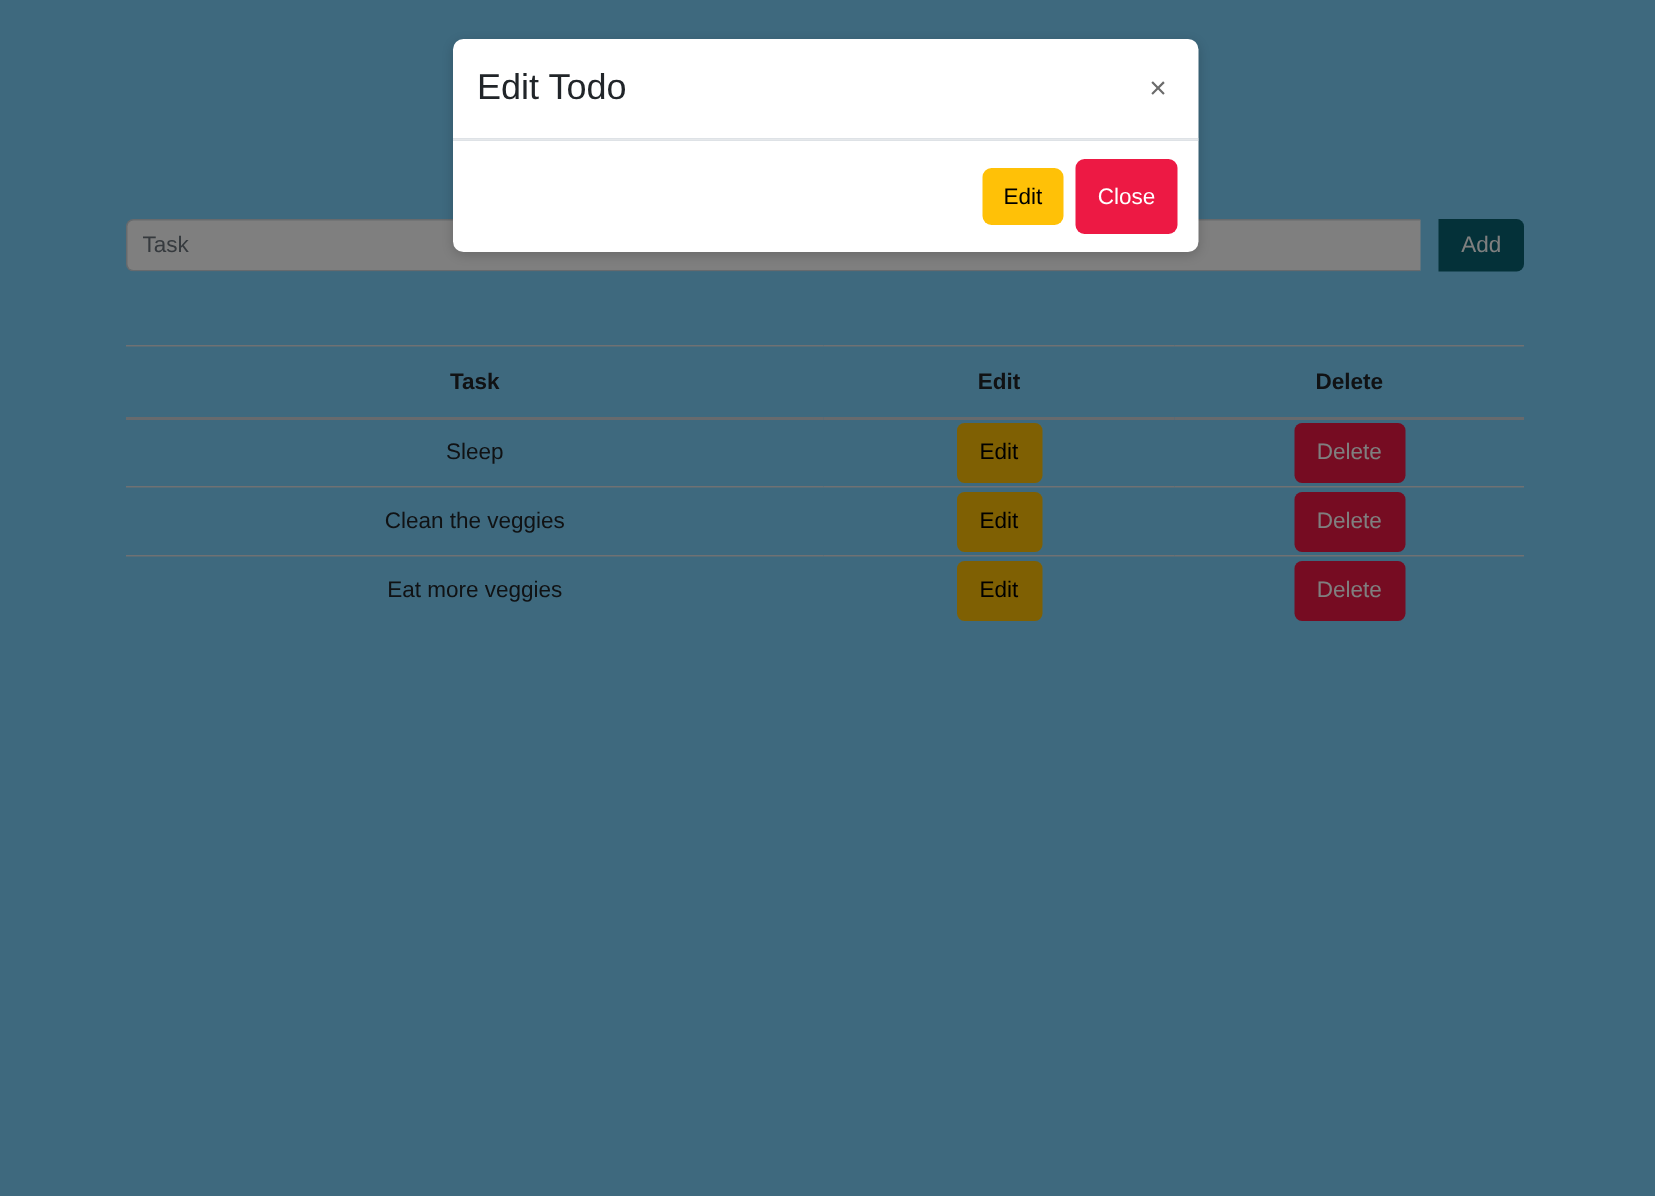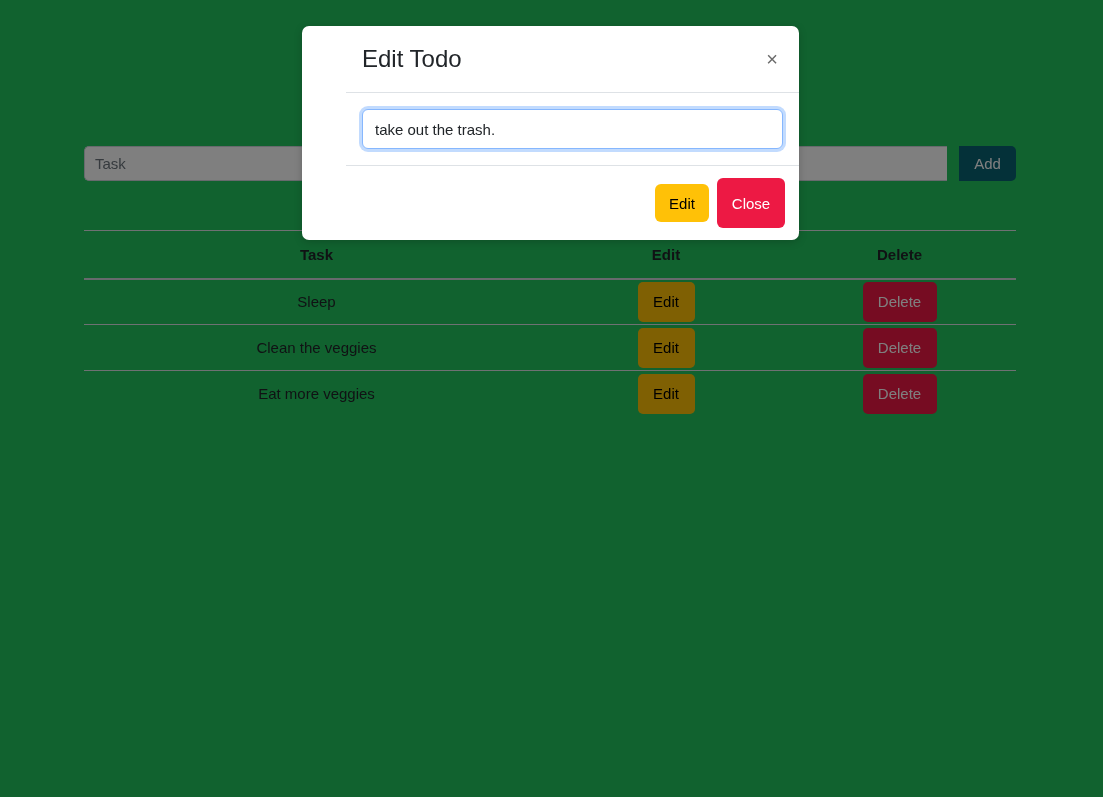--- a/index.html
+++ b/index.html
@@ -8,21 +8,21 @@
     width: 1103px; height: 797px;
     overflow: hidden;
     font-family: "Liberation Sans", sans-serif;
     background: #ffffff;
   }
 
   
   #app-page {
     position: absolute;
     inset: 0;
-    background: #22c55e;
+    background: #7dd3fc;
   }
 
   .container {
     position: absolute;
     left: 84px;
     top: 0;
     width: 932px;
   }
 
   
@@ -133,21 +133,20 @@
   
   #modal-dialog {
     position: absolute;
     left: 302px;
     top: 26px;
     width: 497px;
     background: #ffffff;
     border-radius: 7px;
     box-shadow: 0 2px 8px rgba(0,0,0,0.18);
     overflow: hidden;
-    padding-left: 44px;
   }
   .modal-header {
     position: relative;
     height: 67px;
     padding: 0 16px;
     display: flex;
     align-items: center;
     border-bottom: 1px solid #dee2e6;
   }
   .modal-title {
@@ -275,22 +274,19 @@
 
 <div id="modal-backdrop"></div>
 
 <div id="modal-dialog">
 
   <div class="modal-header">
     <h2 class="modal-title">Edit Todo</h2>
     <button class="modal-close">×</button>
   </div>
 
-  <div class="modal-body">
-    <input class="modal-input" type="text" placeholder="" value="take out the trash." style="">
-  </div>
 
   <div class="modal-footer">
     <button class="btn-modal-edit">Edit</button>
     <button class="btn-modal-close">Close</button>
   </div>
 
 </div>
 
 </body></html>

